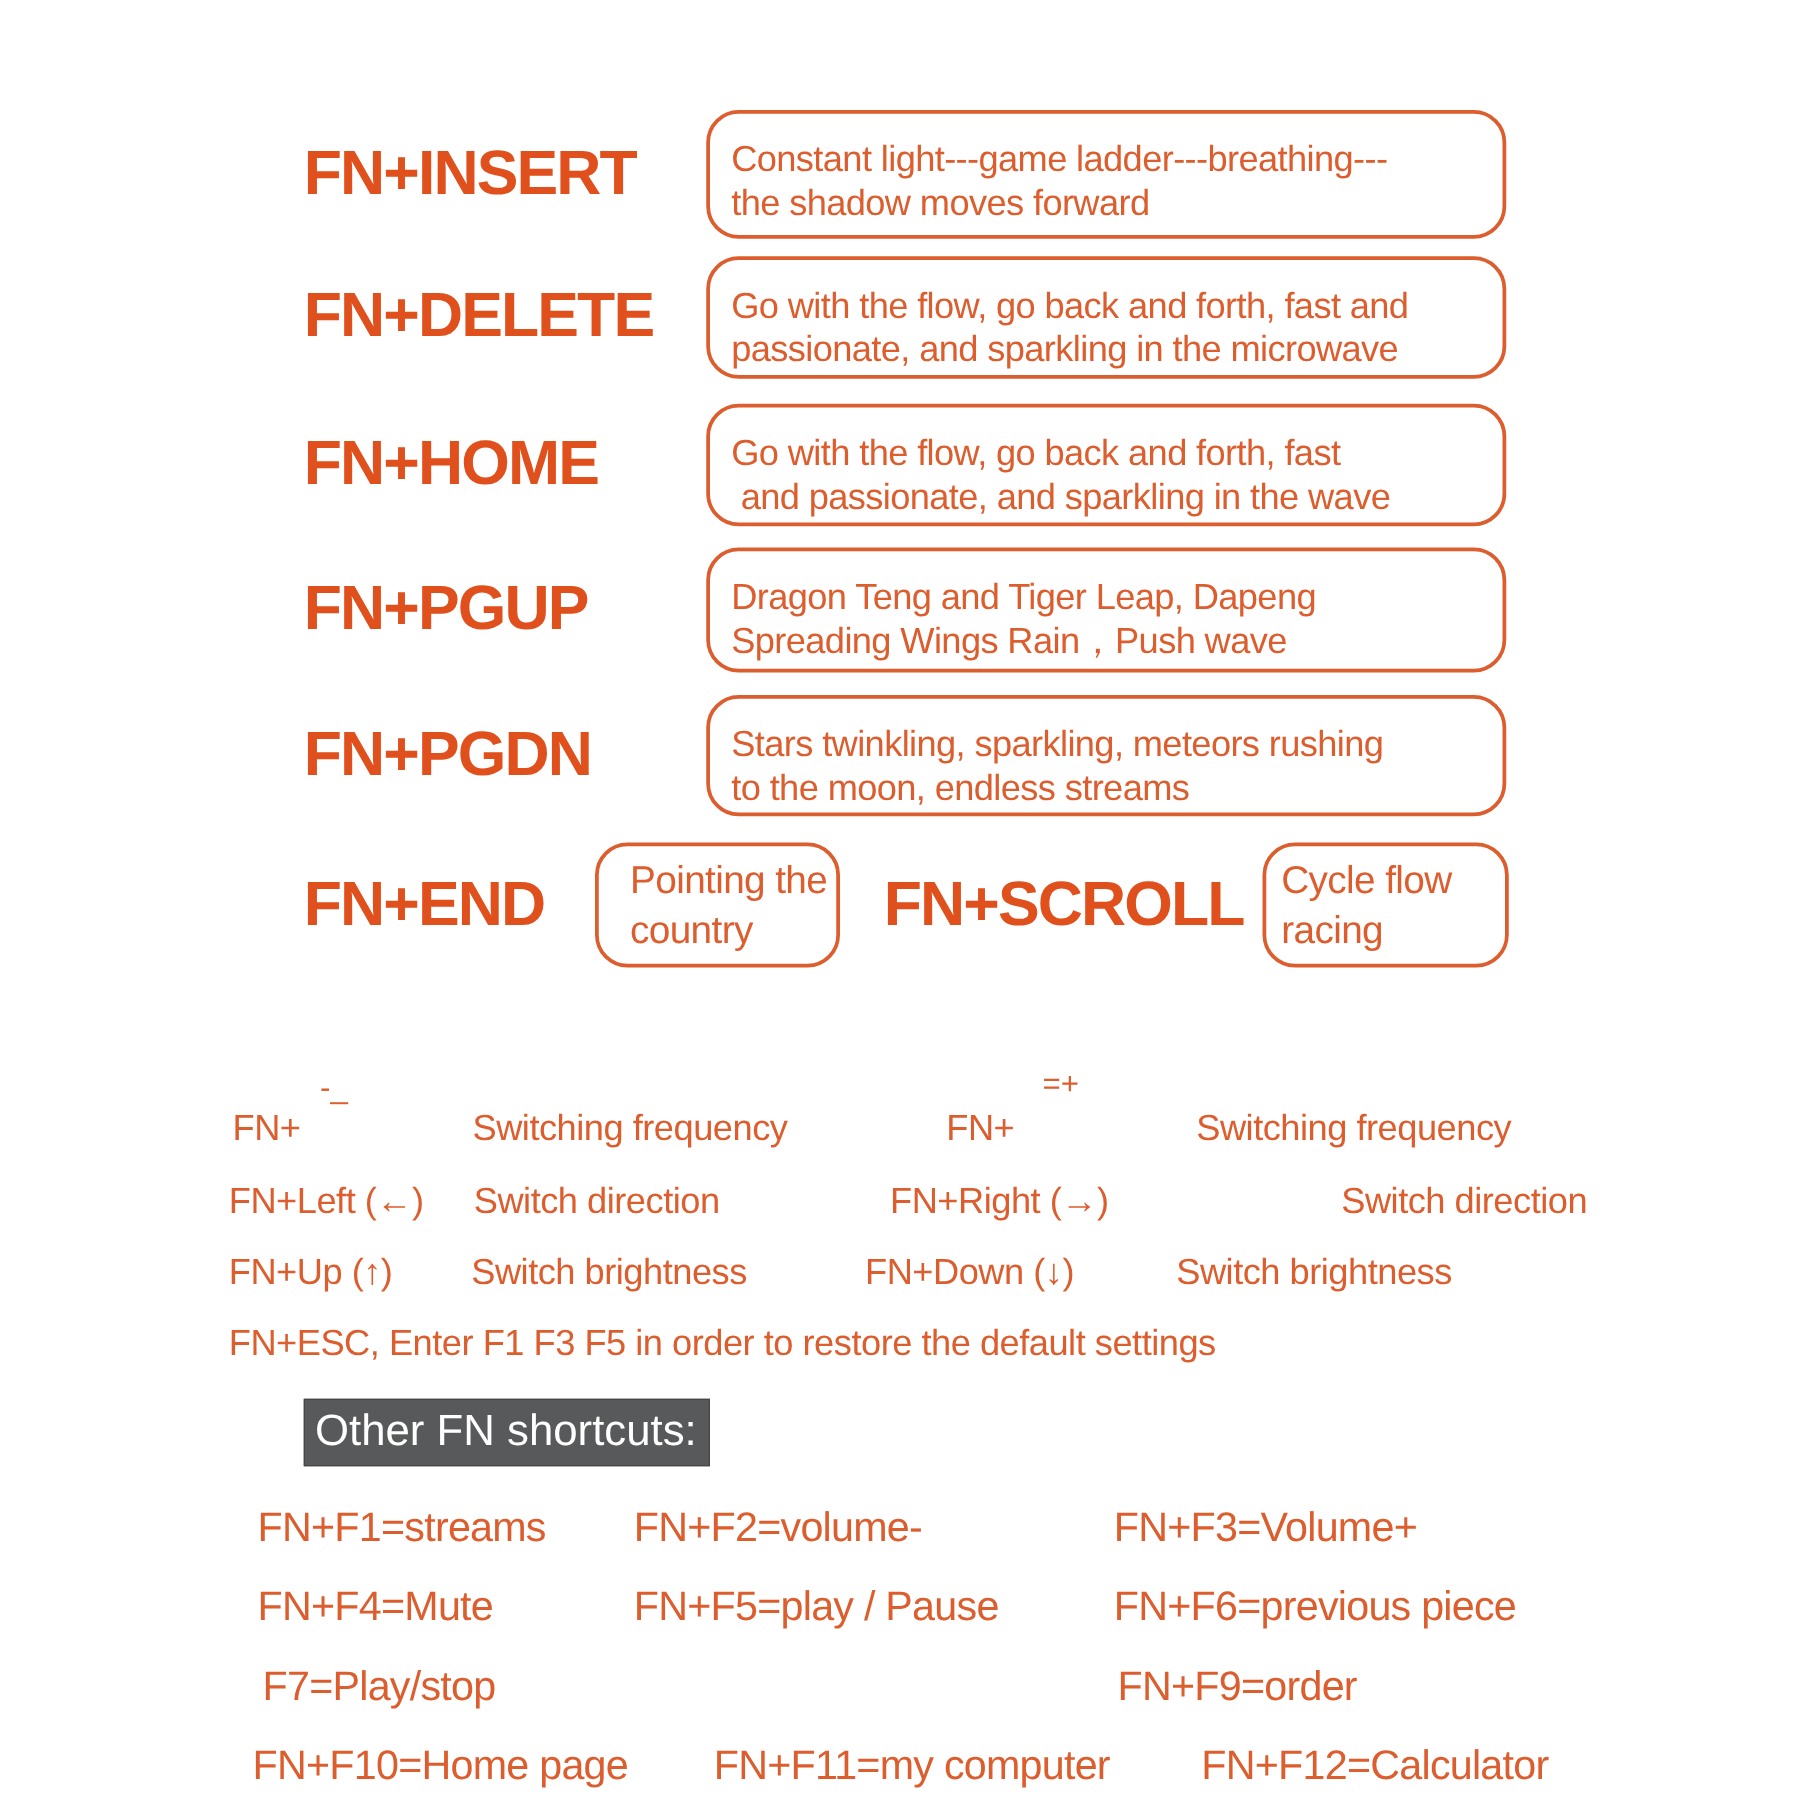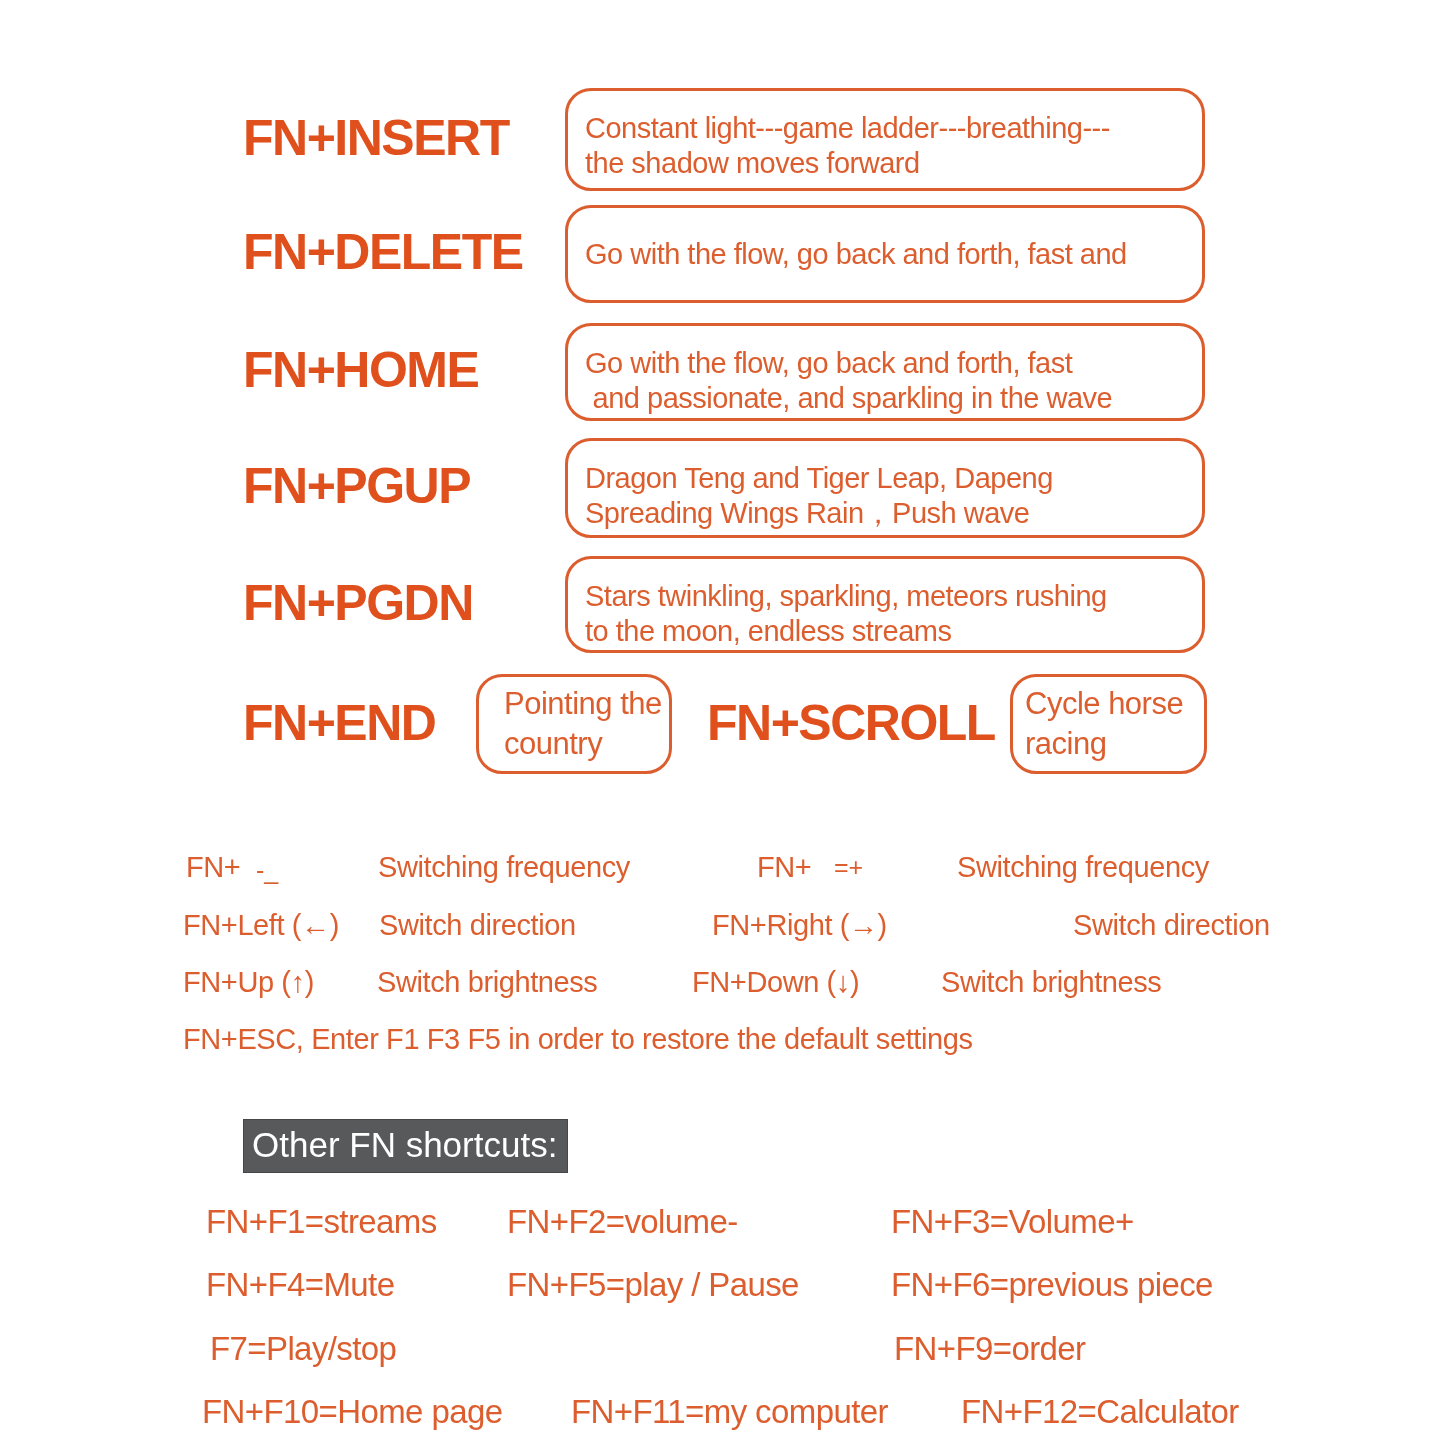--- a/index.html
+++ b/index.html
@@ -40,20 +40,21 @@
     white-space:pre;
     line-height:1.2;
   }
   .smallbox .bl{line-height:1.3;}
   .mi{
     position:absolute;
     font-size:29px;
     color:var(--accent2);
     letter-spacing:-0.4px;
     white-space:pre;
+    margin-top:36px;
   }
   .ms{
     position:absolute;
     font-size:25px;
     color:var(--accent2);
     letter-spacing:0;
     white-space:pre;
   }
   .badge{
     position:absolute;
@@ -80,20 +81,21 @@
 
   <div class="fnkey" style="left:243px;top:109px">FN+INSERT</div>
   <div class="box" style="left:565px;top:88px;width:640px;height:103px">
     <div class="bl">Constant light---game ladder---breathing---</div>
     <div class="bl">the shadow moves forward</div>
   </div>
 
   <div class="fnkey" style="left:243px;top:223px">FN+DELETE</div>
   <div class="box" style="left:565px;top:205px;width:640px;height:98px">
     <div class="bl">Go with the flow, go back and forth, fast and</div>
+    <div class="bl">passionate, and sparkling in the microwave</div>
   </div>
 
   <div class="fnkey" style="left:243px;top:341px">FN+HOME</div>
   <div class="box" style="left:565px;top:323px;width:640px;height:98px">
     <div class="bl">Go with the flow, go back and forth, fast</div>
     <div class="bl"> and passionate, and sparkling in the wave</div>
   </div>
 
   <div class="fnkey" style="left:243px;top:457px">FN+PGUP</div>
   <div class="box" style="left:565px;top:438px;width:640px;height:100px">
@@ -107,21 +109,21 @@
     <div class="bl">to the moon, endless streams</div>
   </div>
 
   <div class="fnkey" style="left:243px;top:694px">FN+END</div>
   <div class="box smallbox" style="left:476px;top:674px;width:196px;height:100px;justify-content:center;padding:2px 25px">
     <div class="bl" style="font-size:31px">Pointing the</div>
     <div class="bl" style="font-size:31px">country</div>
   </div>
   <div class="fnkey" style="left:707px;top:694px">FN+SCROLL</div>
   <div class="box smallbox" style="left:1010px;top:674px;width:197px;height:100px;justify-content:center;padding:2px 12px">
-    <div class="bl" style="font-size:31px">Cycle horse</div>
+    <div class="bl" style="font-size:31px">Cycle flow</div>
     <div class="bl" style="font-size:31px">racing</div>
   </div>
 
   <div class="mi" style="left:186px;top:851px">FN+</div>
   <div class="ms" style="left:256px;top:856px">-_</div>
   <div class="mi" style="left:378px;top:851px">Switching frequency</div>
   <div class="mi" style="left:757px;top:851px">FN+</div>
   <div class="ms" style="left:834px;top:853px">=+</div>
   <div class="mi" style="left:957px;top:851px">Switching frequency</div>
 

